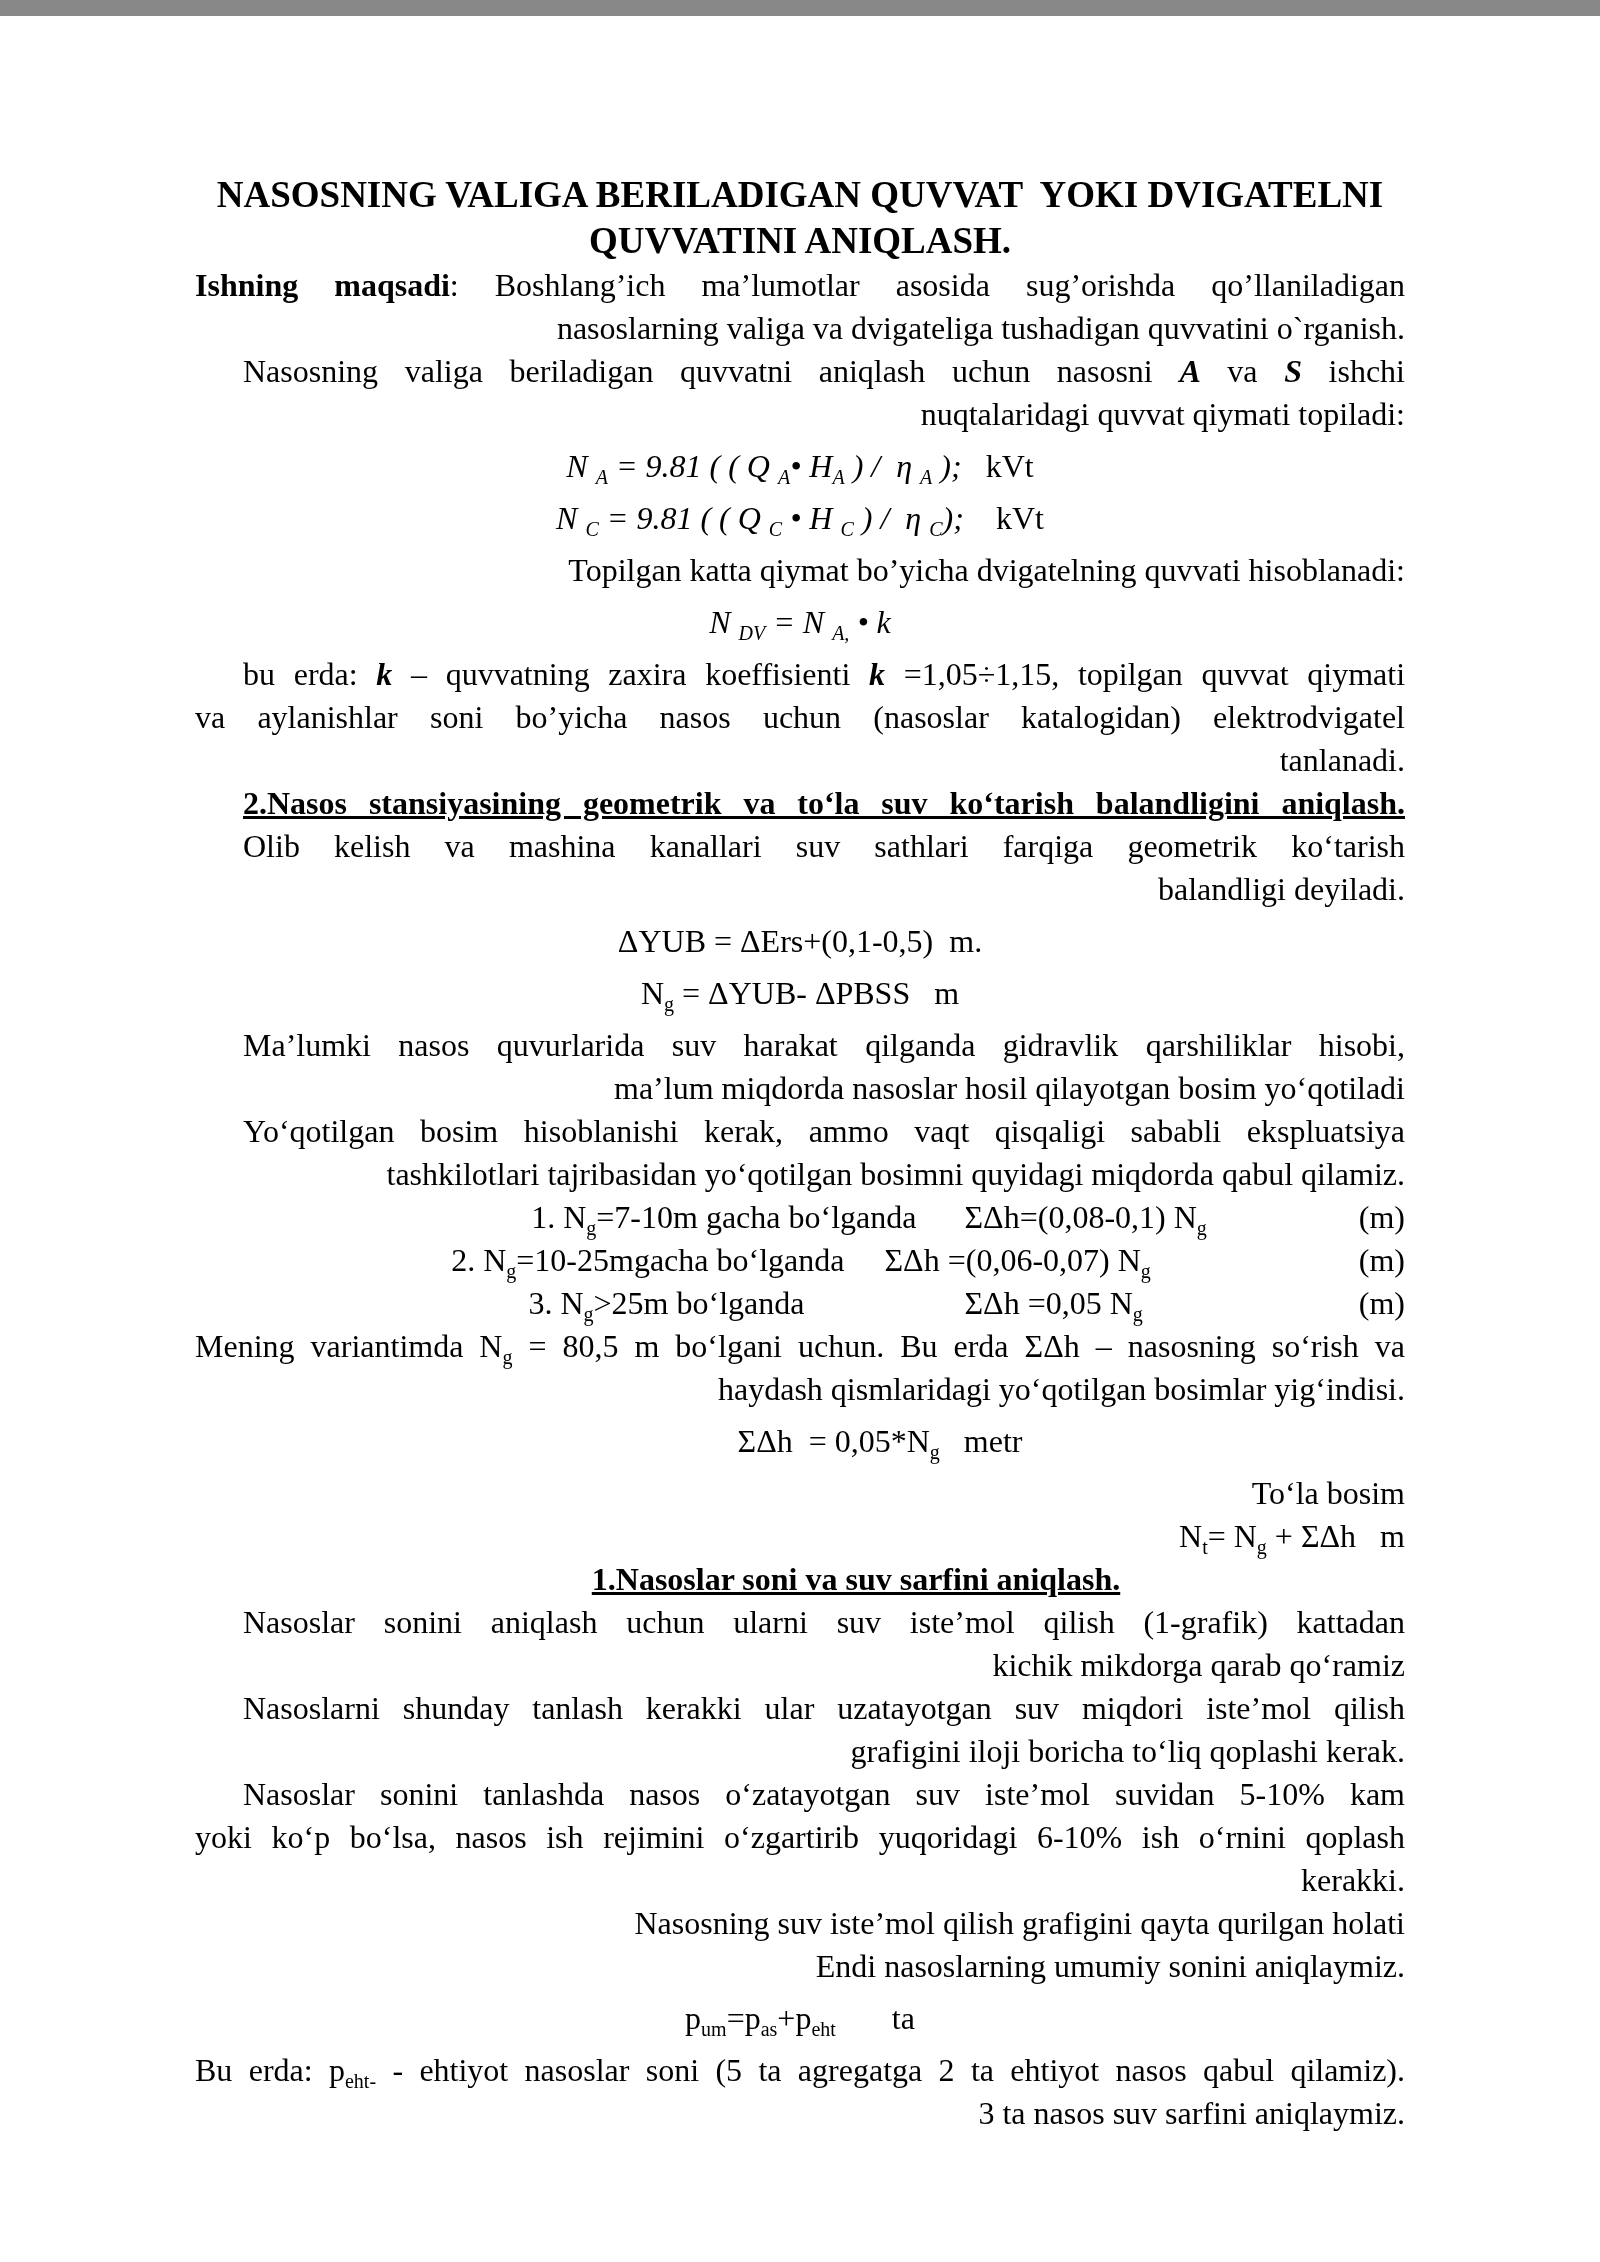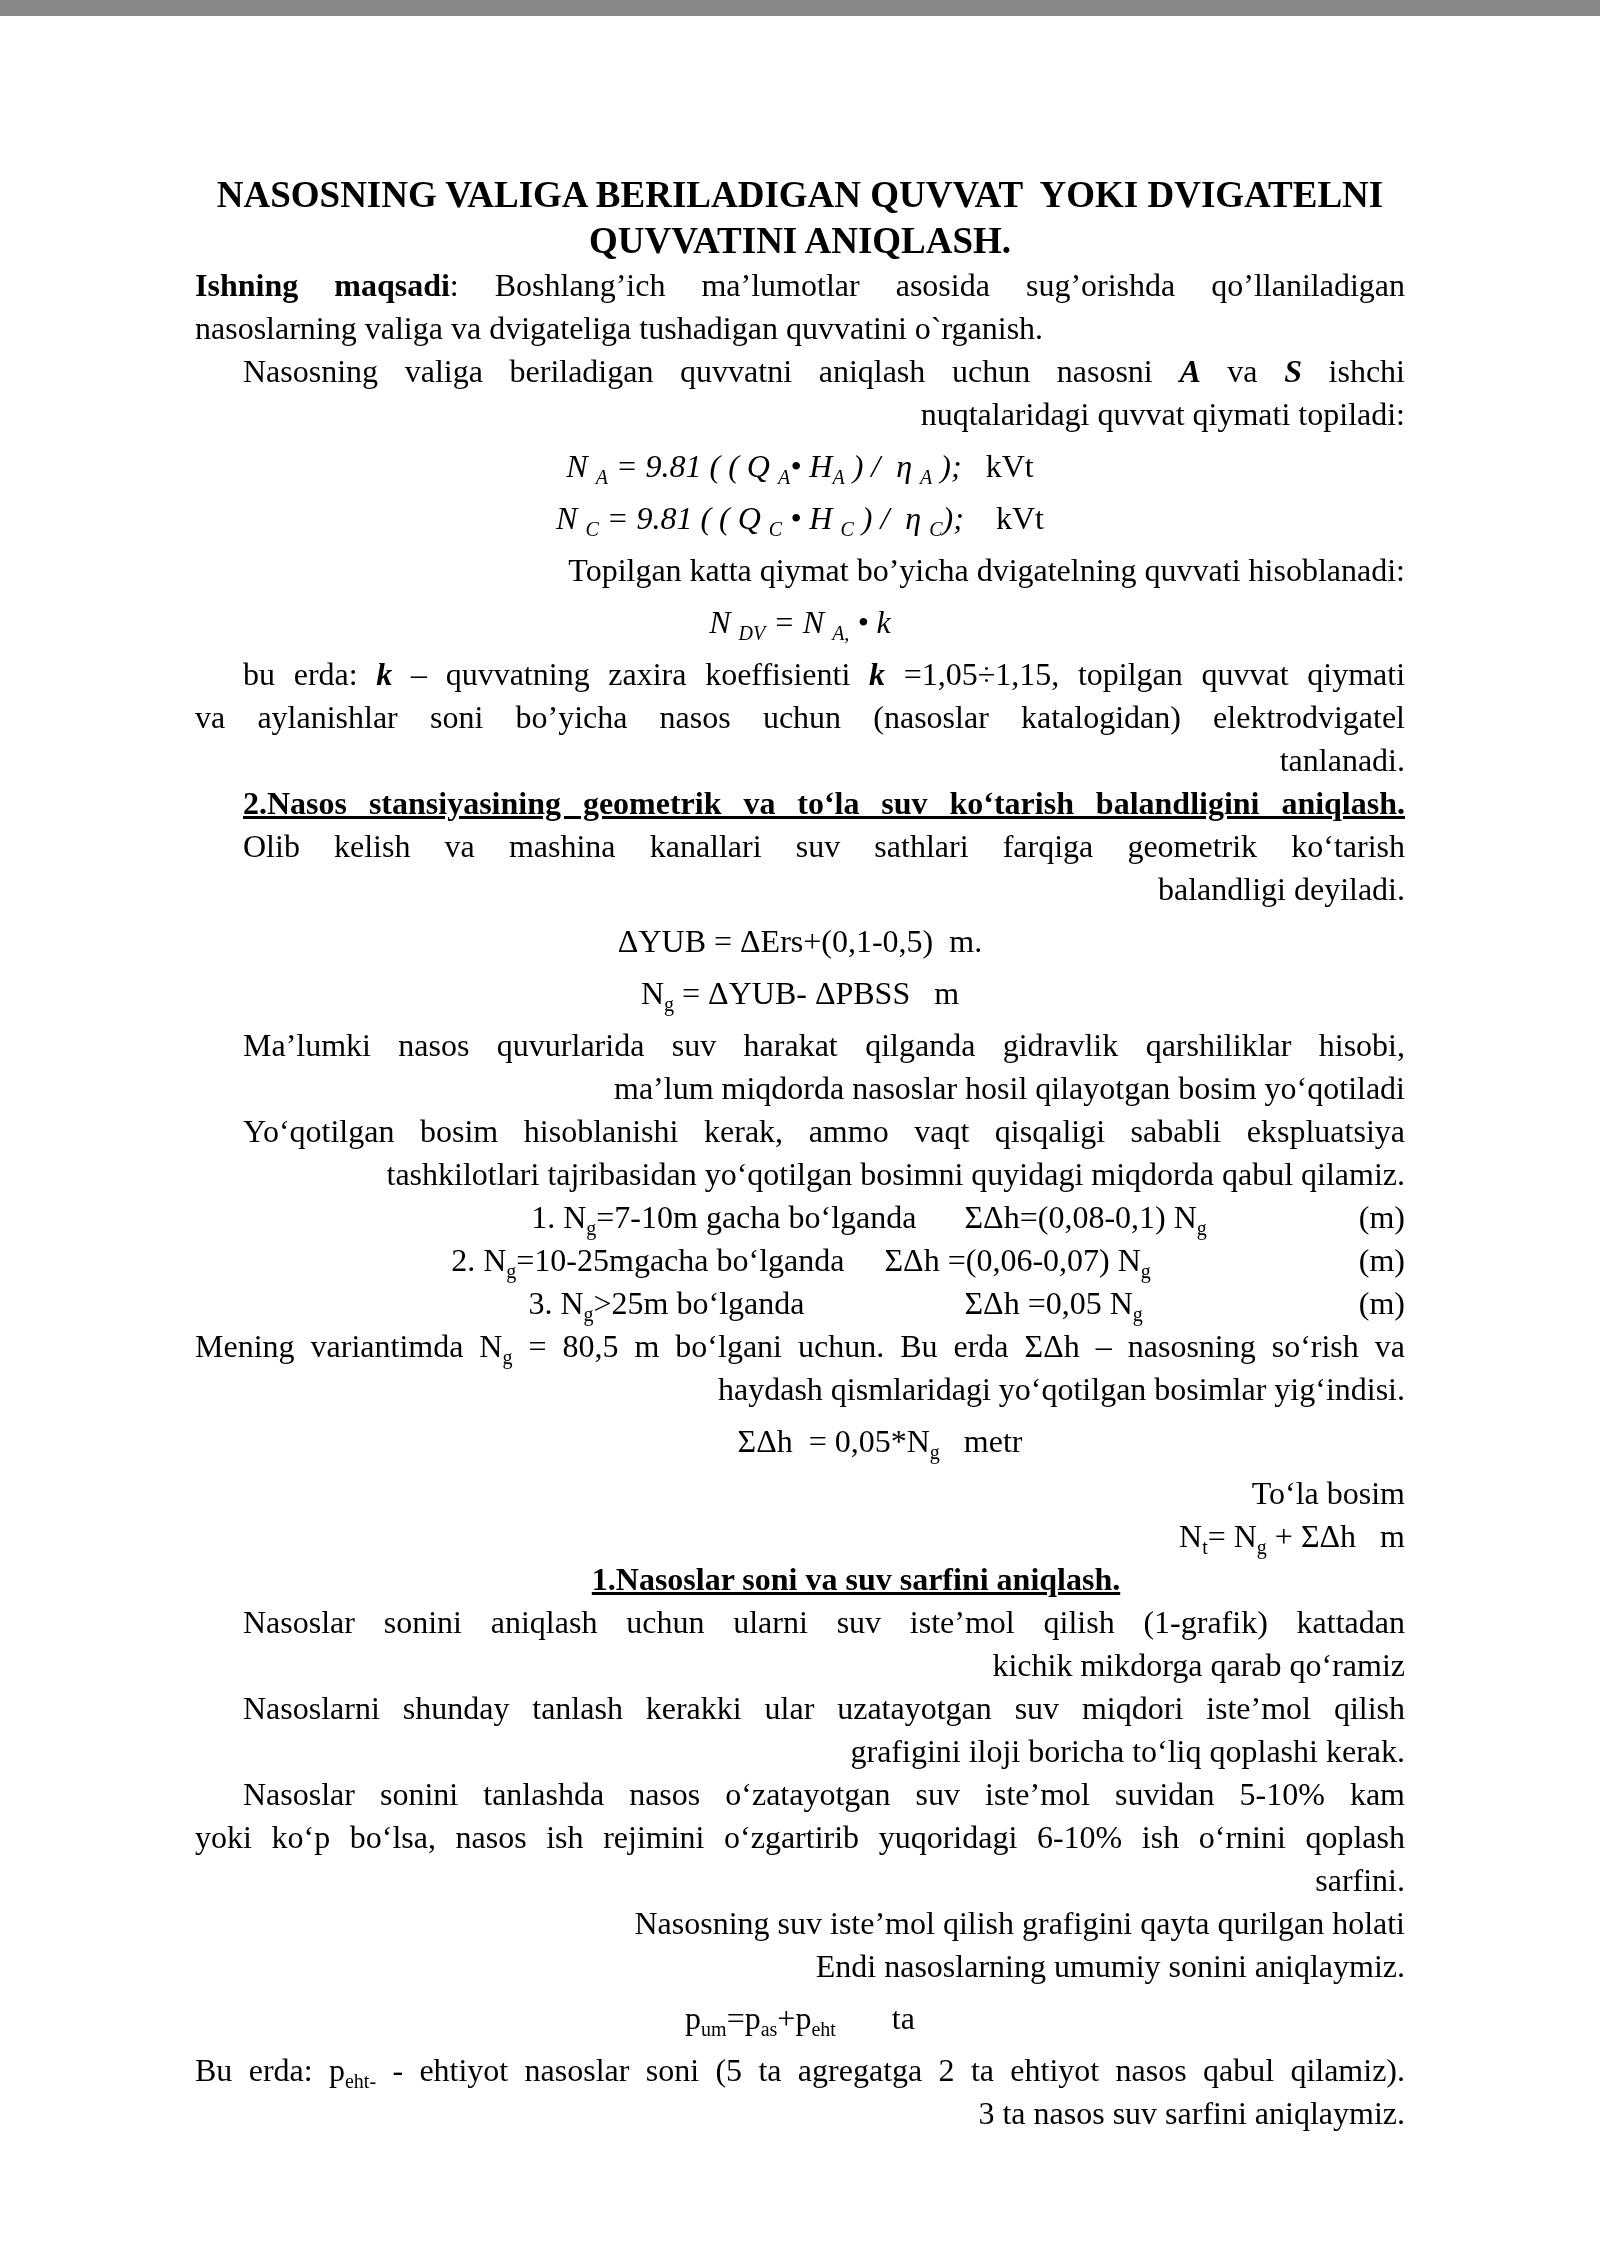--- a/index.html
+++ b/index.html
@@ -9,21 +9,21 @@
     background:#ffffff;
     box-sizing:border-box;
     padding:156px 195px 0 195px;
     font-family:"Liberation Serif","DejaVu Serif",serif;
     font-size:32px;line-height:43px;color:#000;
     overflow:hidden;
     margin:16px auto;
   }
   .line{white-space:pre-wrap;min-height:43px;}
   .a-l{text-align:right;white-space:pre;}
-  .a-r{}
+  .a-r{text-align:right;}
   .a-c{text-align:center;white-space:pre;}
   .a-jf{text-align:justify;text-align-last:justify;white-space:normal;}
   .ind{text-indent:48px;}
   .sp{margin:9px 0;}
   .title{font-size:37px;line-height:46px;font-weight:bold;text-align:center;white-space:pre;}
   .seg-b{font-weight:bold;}
   .seg-i{font-style:italic;}
   .seg-u{text-decoration:underline;}
   .seg-sub{font-size:20px;line-height:0;vertical-align:-7px;}
 </style>
@@ -61,19 +61,19 @@
     <div class="line a-c sp"><span>                    ΣΔh  = 0,05*N</span><span class="seg-sub">g</span><span>   metr</span></div>
     <div class="line a-l ind"><span>Toʻla bosim</span></div>
     <div class="line a-l ind"><span>N</span><span class="seg-sub">t</span><span>= N</span><span class="seg-sub">g</span><span> + ΣΔh   m</span></div>
     <div class="line a-c"><span>              </span><span class="seg-b seg-u">1.Nasoslar soni va suv sarfini aniqlash.</span></div>
     <div class="line a-jf ind"><span>Nasoslar sonini aniqlash uchun ularni suv iste’mol qilish (1-grafik) kattadan</span></div>
     <div class="line a-l"><span>kichik mikdorga qarab qoʻramiz</span></div>
     <div class="line a-jf ind"><span>Nasoslarni shunday tanlash kerakki ular uzatayotgan suv miqdori iste’mol qilish</span></div>
     <div class="line a-l"><span>grafigini iloji boricha toʻliq qoplashi kerak.</span></div>
     <div class="line a-jf ind"><span>Nasoslar sonini tanlashda nasos oʻzatayotgan suv iste’mol suvidan 5-10% kam</span></div>
     <div class="line a-jf"><span>yoki koʻp boʻlsa, nasos ish rejimini oʻzgartirib yuqoridagi 6-10% ish oʻrnini qoplash</span></div>
-    <div class="line a-l"><span>sarfini.</span></div>
+    <div class="line a-l"><span>kerakki.</span></div>
     <div class="line a-l ind"><span>Nasosning suv iste’mol qilish grafigini qayta qurilgan holati</span></div>
     <div class="line a-l ind"><span>Endi nasoslarning umumiy sonini aniqlaymiz.</span></div>
     <div class="line a-c sp"><span>p</span><span class="seg-sub">um</span><span>=p</span><span class="seg-sub">as</span><span>+p</span><span class="seg-sub">eht</span><span>       ta</span></div>
     <div class="line a-jf"><span>Bu erda: p</span><span class="seg-sub">eht-</span><span> - ehtiyot nasoslar soni (5 ta agregatga 2 ta ehtiyot nasos qabul qilamiz).</span></div>
     <div class="line a-l"><span>3 ta nasos suv sarfini aniqlaymiz.</span></div>
   </div>
 
 </body></html>

